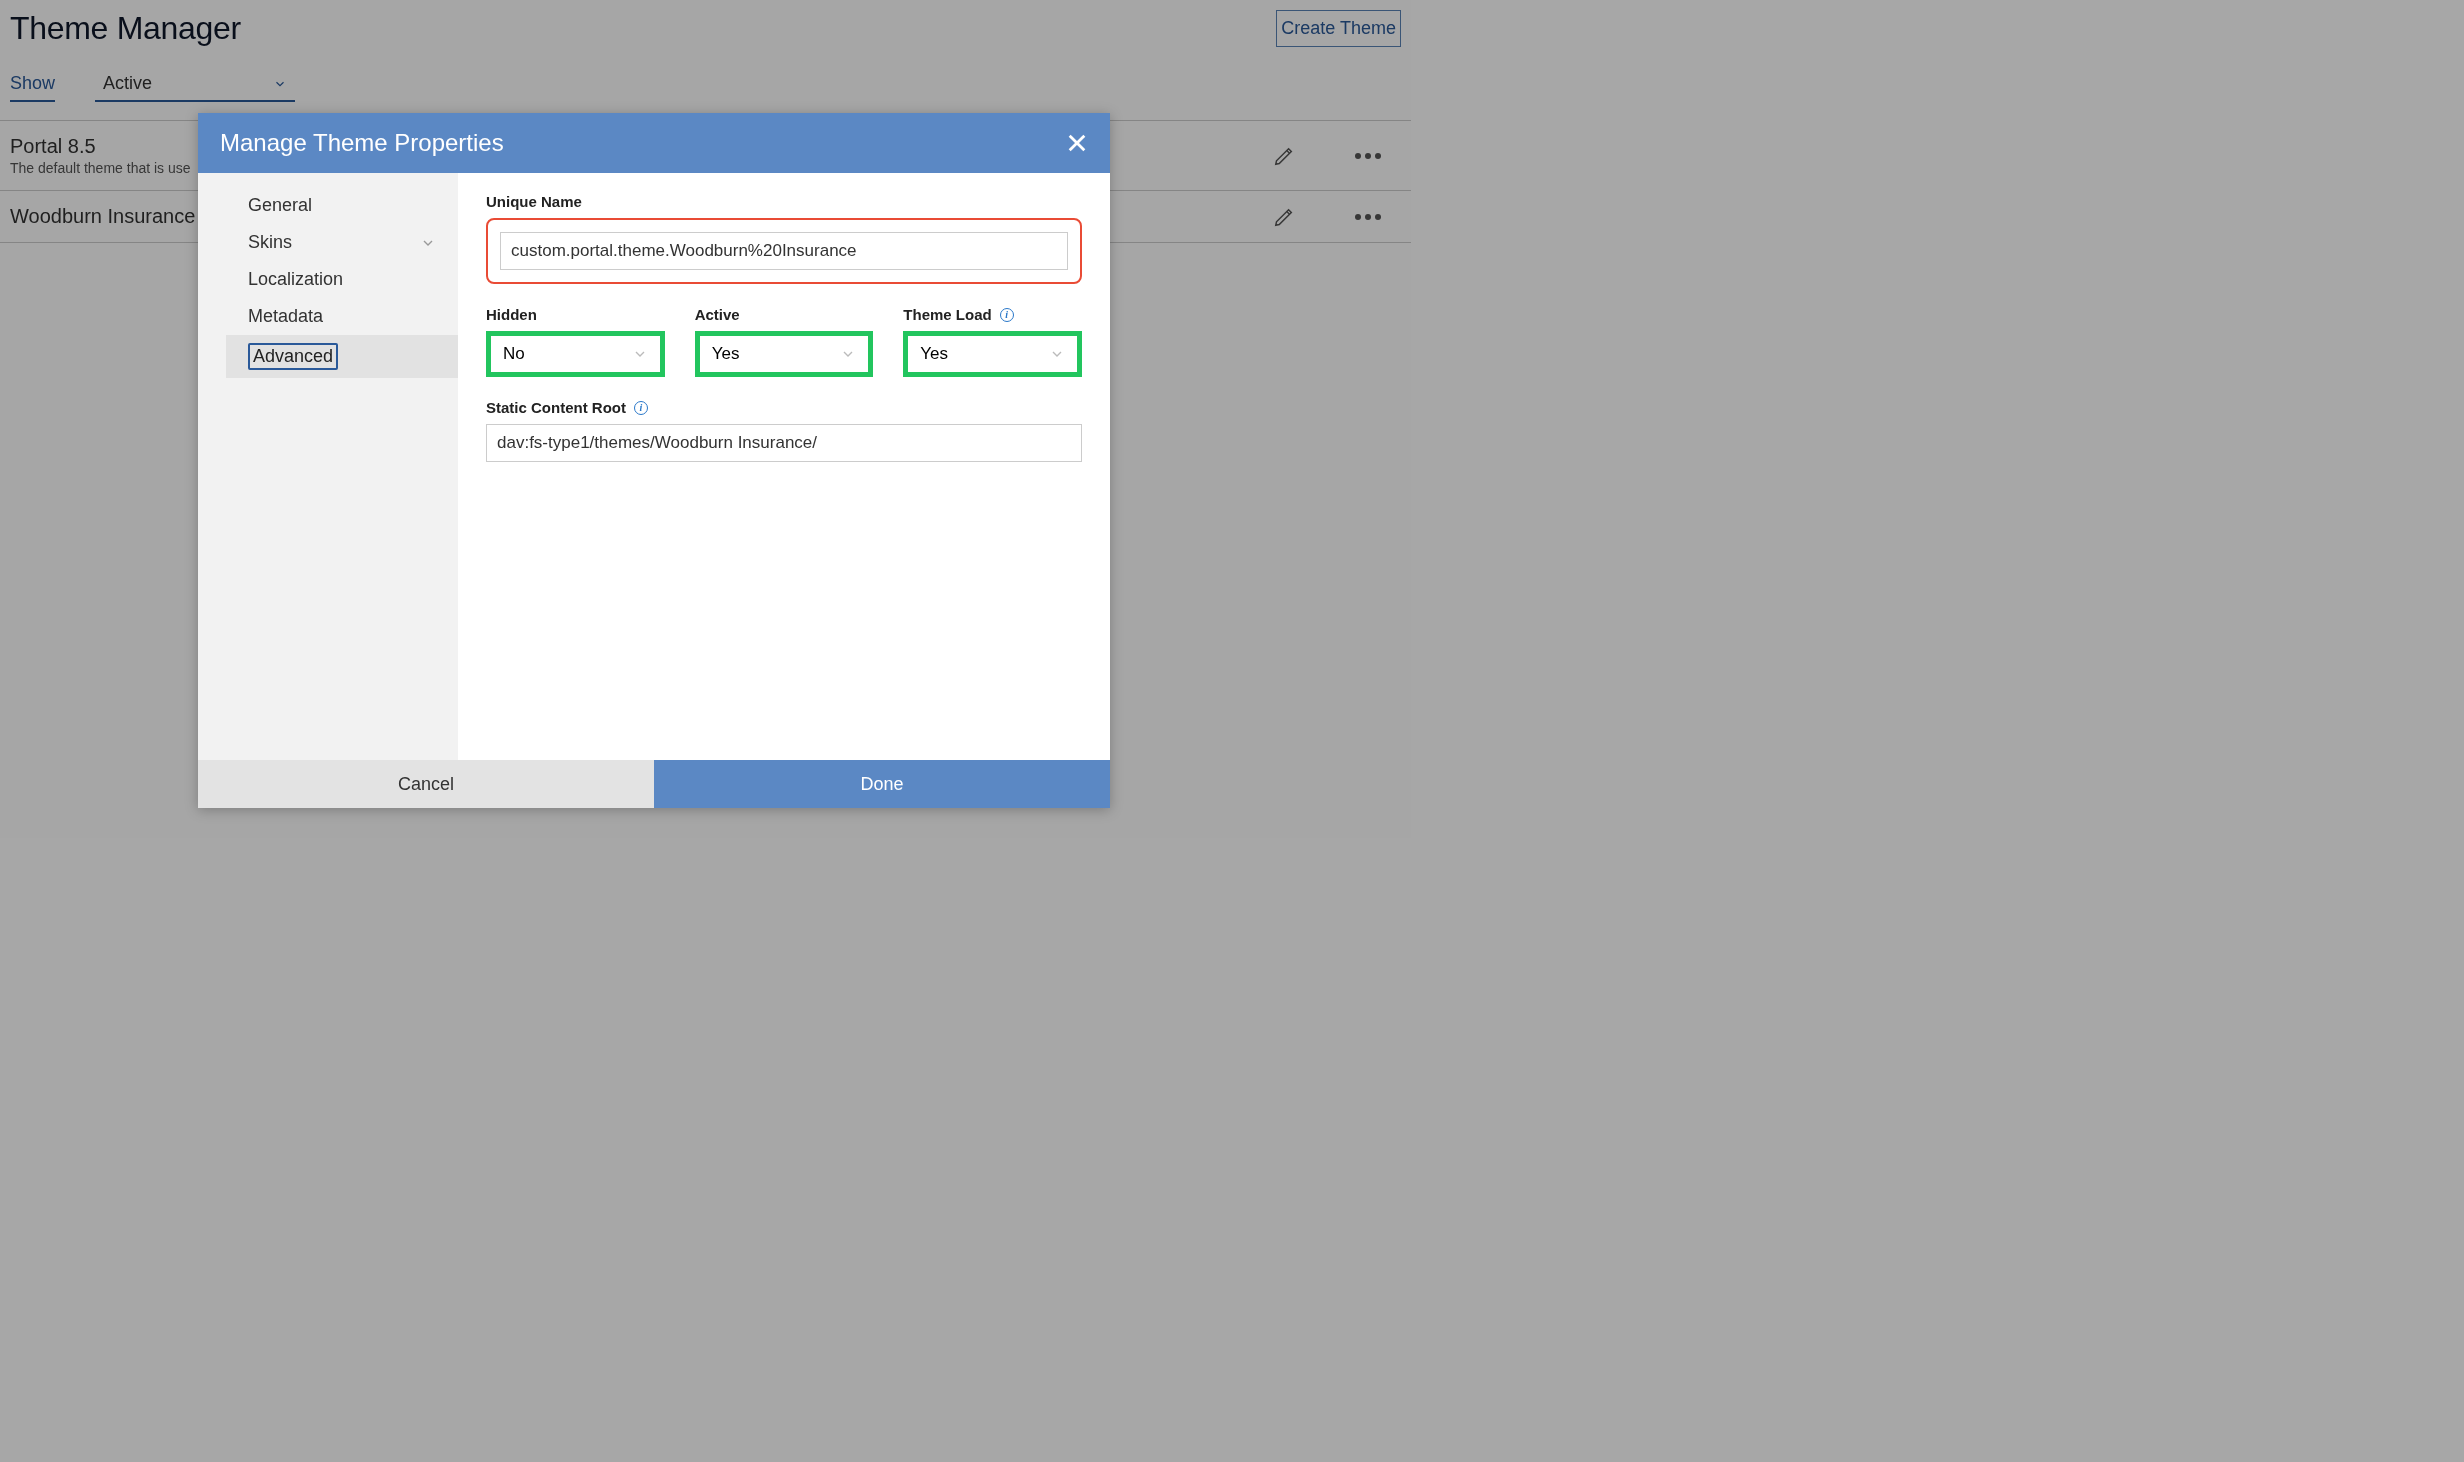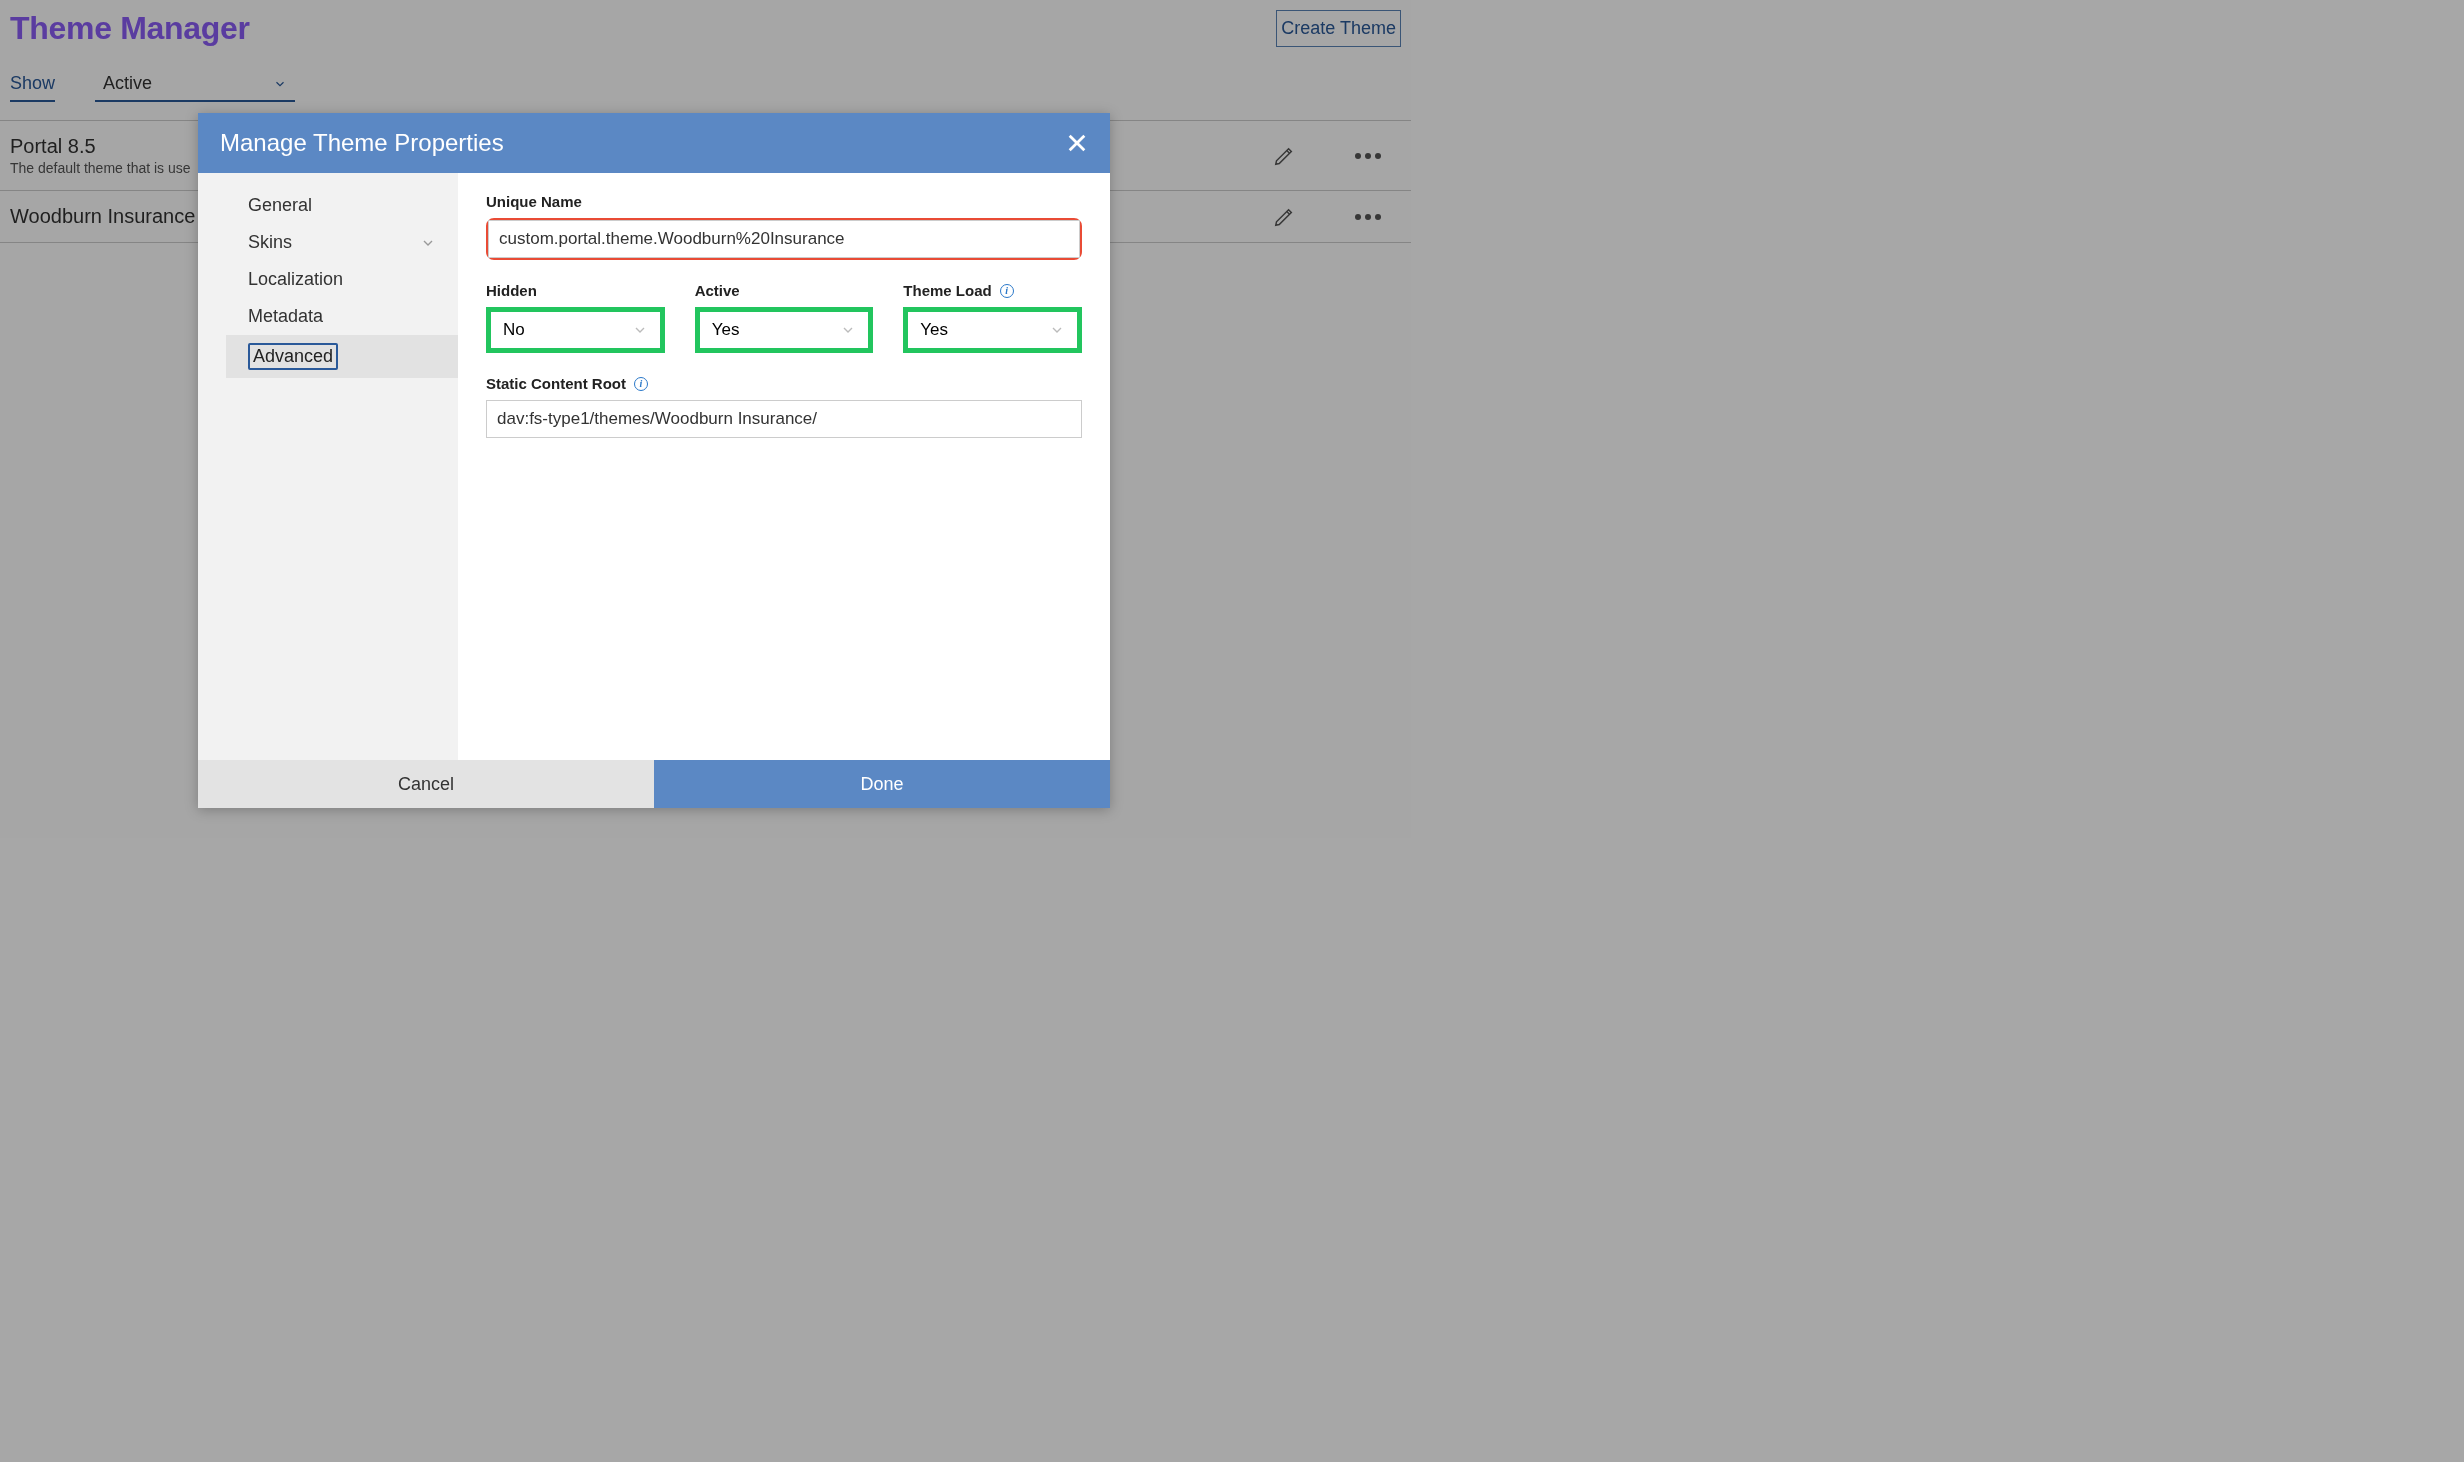--- a/index.html
+++ b/index.html
@@ -25,22 +25,22 @@
   .header {
     padding: 10px 10px 0 10px;
   }
   .header-row {
     display: flex;
     align-items: flex-start;
     justify-content: space-between;
   }
   .page-title {
     font-size: 32px;
-    font-weight: 700;
-    color: #8b5cf6;
+    font-weight: 400;
+    color: #0f172a;
     letter-spacing: -0.3px;
   }
   .create-btn {
     border: 1px solid #5a83b6;
     background: #fff;
     color: #2a5999;
     font-size: 18px;
     padding: 7px 4px;
     cursor: pointer;
   }
@@ -194,21 +194,21 @@
     border:1px solid #ccc;
     padding: 8px 10px;
     font-size: 17px;
     color:#333;
     outline:none;
     background:#fff;
   }
   .highlight-wrap {
     border:2.5px solid #e94b35;
     border-radius:8px;
-    padding:0;
+    padding:12px;
     display:inline-block;
     width:100%;
   }
   .highlight-wrap .txt-input{ border-color:#ccc; }
 
   .row3 {
     display:flex;
     gap:30px;
     margin-top:22px;
   }

